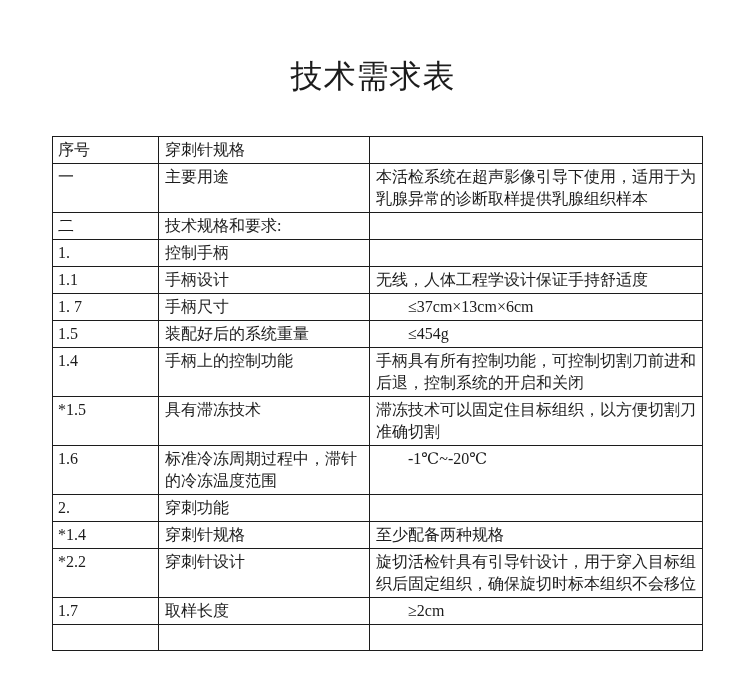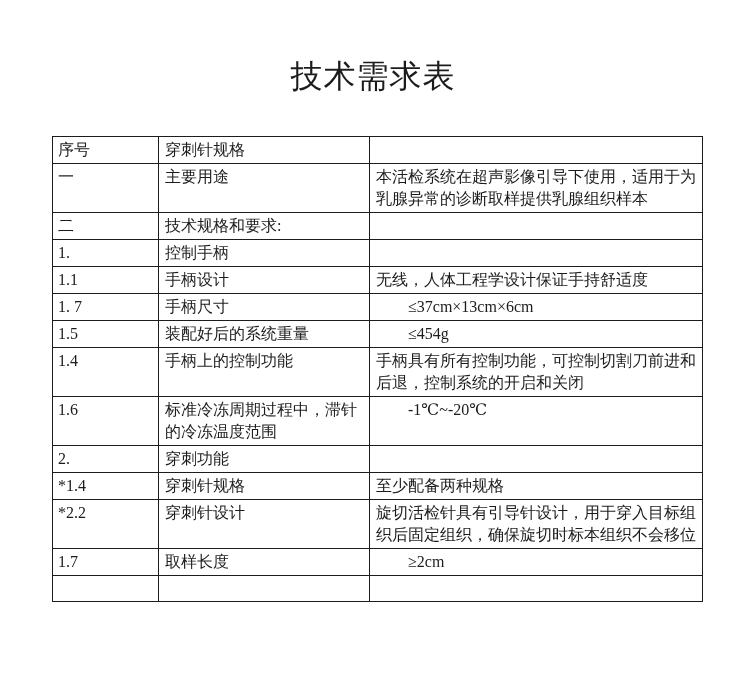--- a/index.html
+++ b/index.html
@@ -102,20 +102,25 @@
         <td class="c1">1.5</td>
         <td class="c2">装配好后的系统重量</td>
         <td class="c3">　　≤454g</td>
       </tr>
       <tr>
         <td class="c1">1.4</td>
         <td class="c2">手柄上的控制功能</td>
         <td class="c3">手柄具有所有控制功能，可控制切割刀前进和后退，控制系统的开启和关闭</td>
       </tr>
       <tr>
+        <td class="c1">*1.5</td>
+        <td class="c2">具有滞冻技术</td>
+        <td class="c3">滞冻技术可以固定住目标组织，以方便切割刀准确切割</td>
+      </tr>
+      <tr>
         <td class="c1">1.6</td>
         <td class="c2">标准冷冻周期过程中，滞针的冷冻温度范围</td>
         <td class="c3">　　-1℃~-20℃</td>
       </tr>
       <tr>
         <td class="c1">2.</td>
         <td class="c2">穿刺功能</td>
         <td class="c3"></td>
       </tr>
       <tr>

